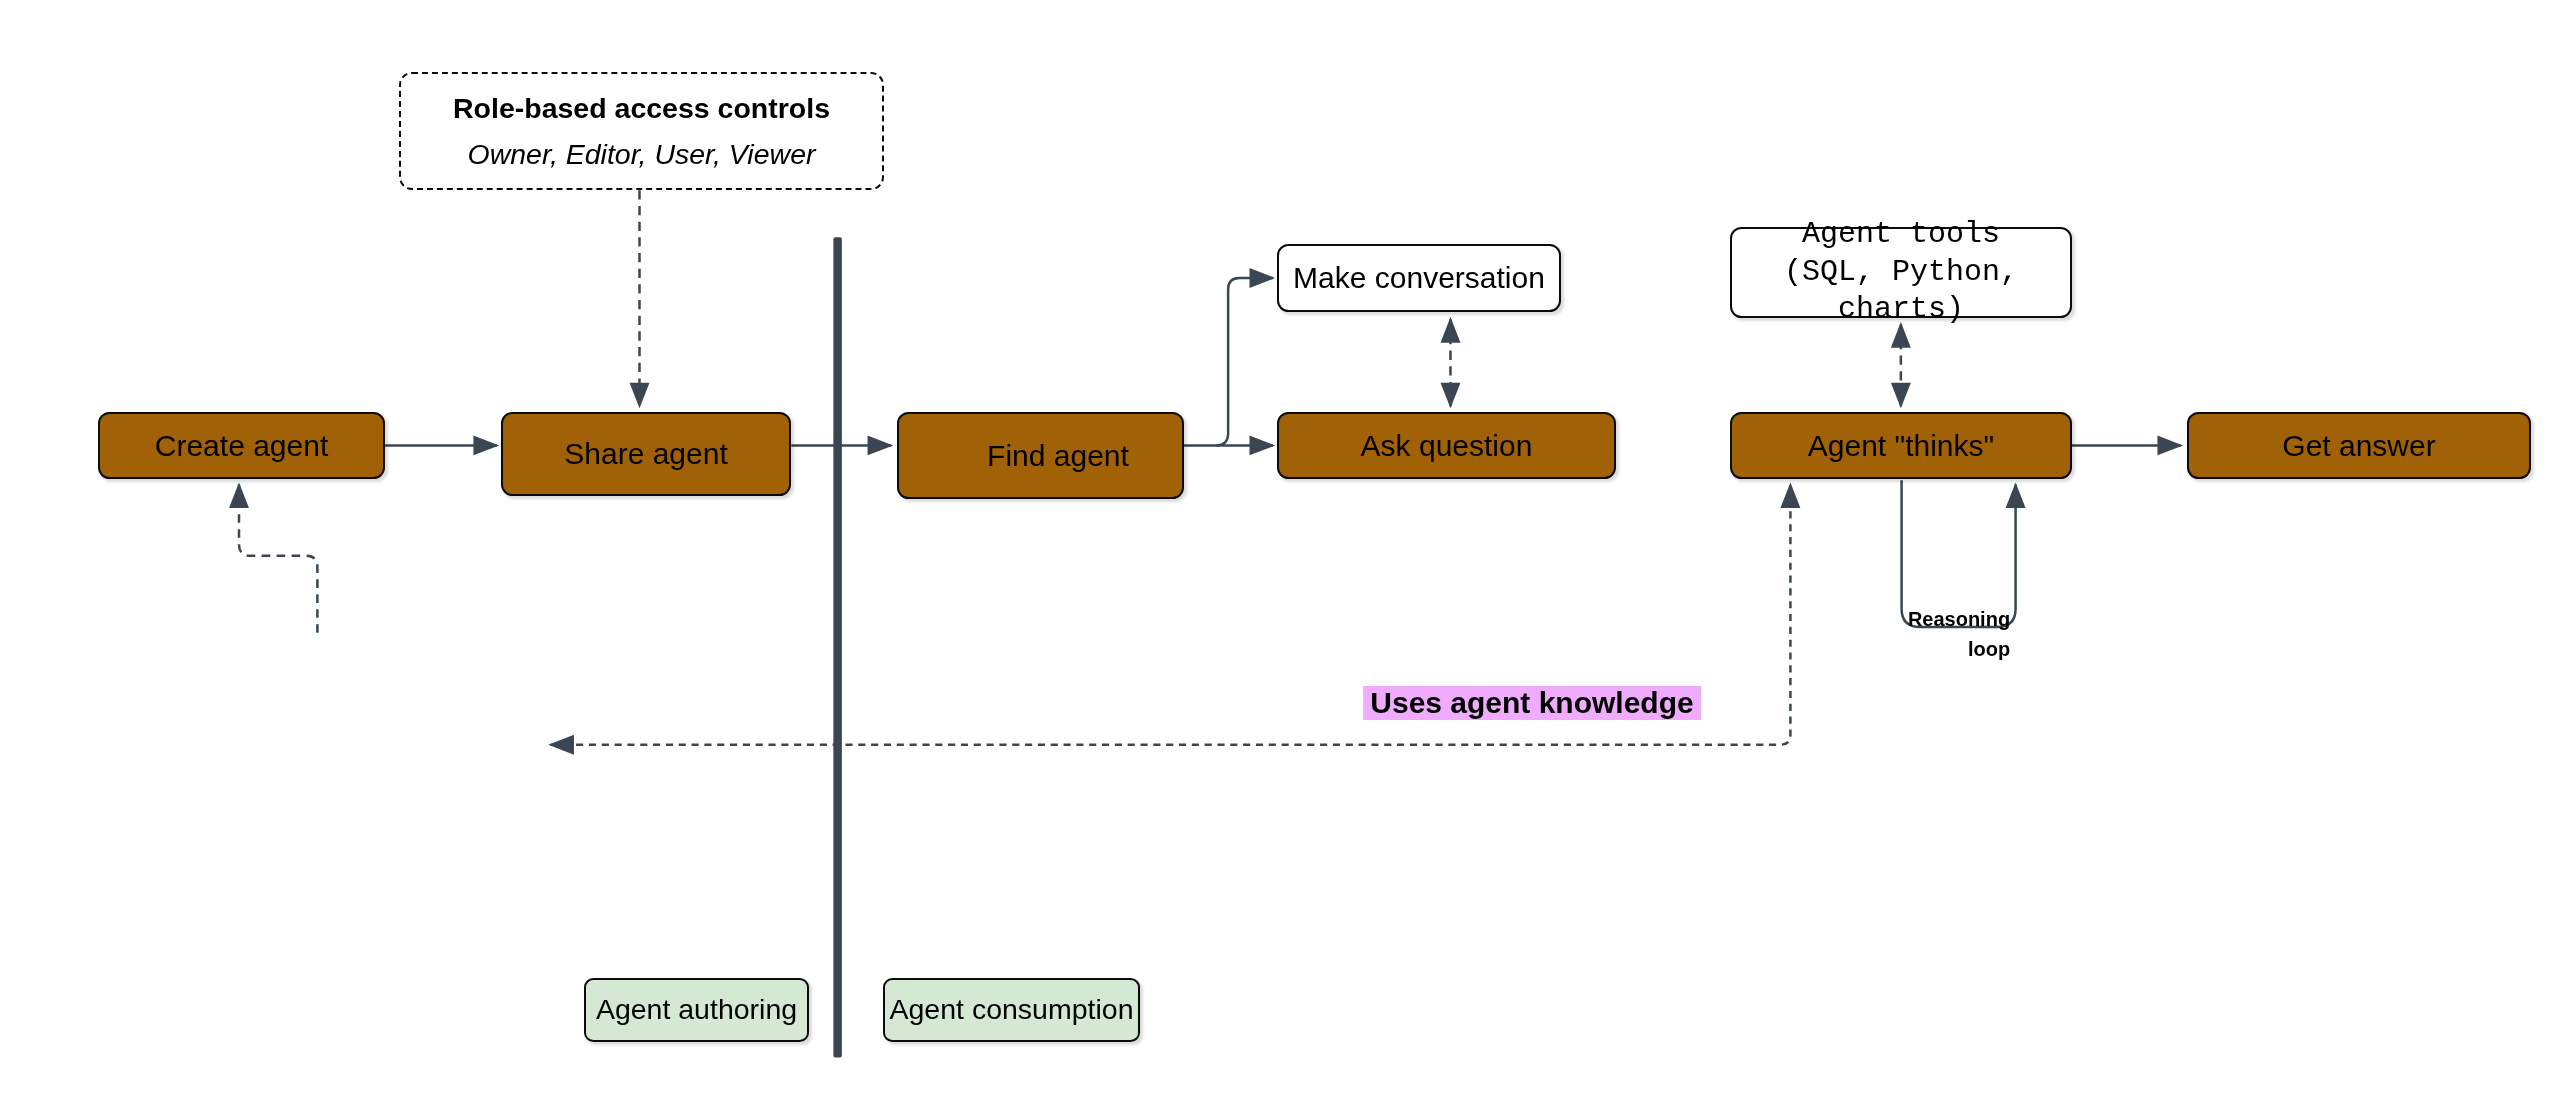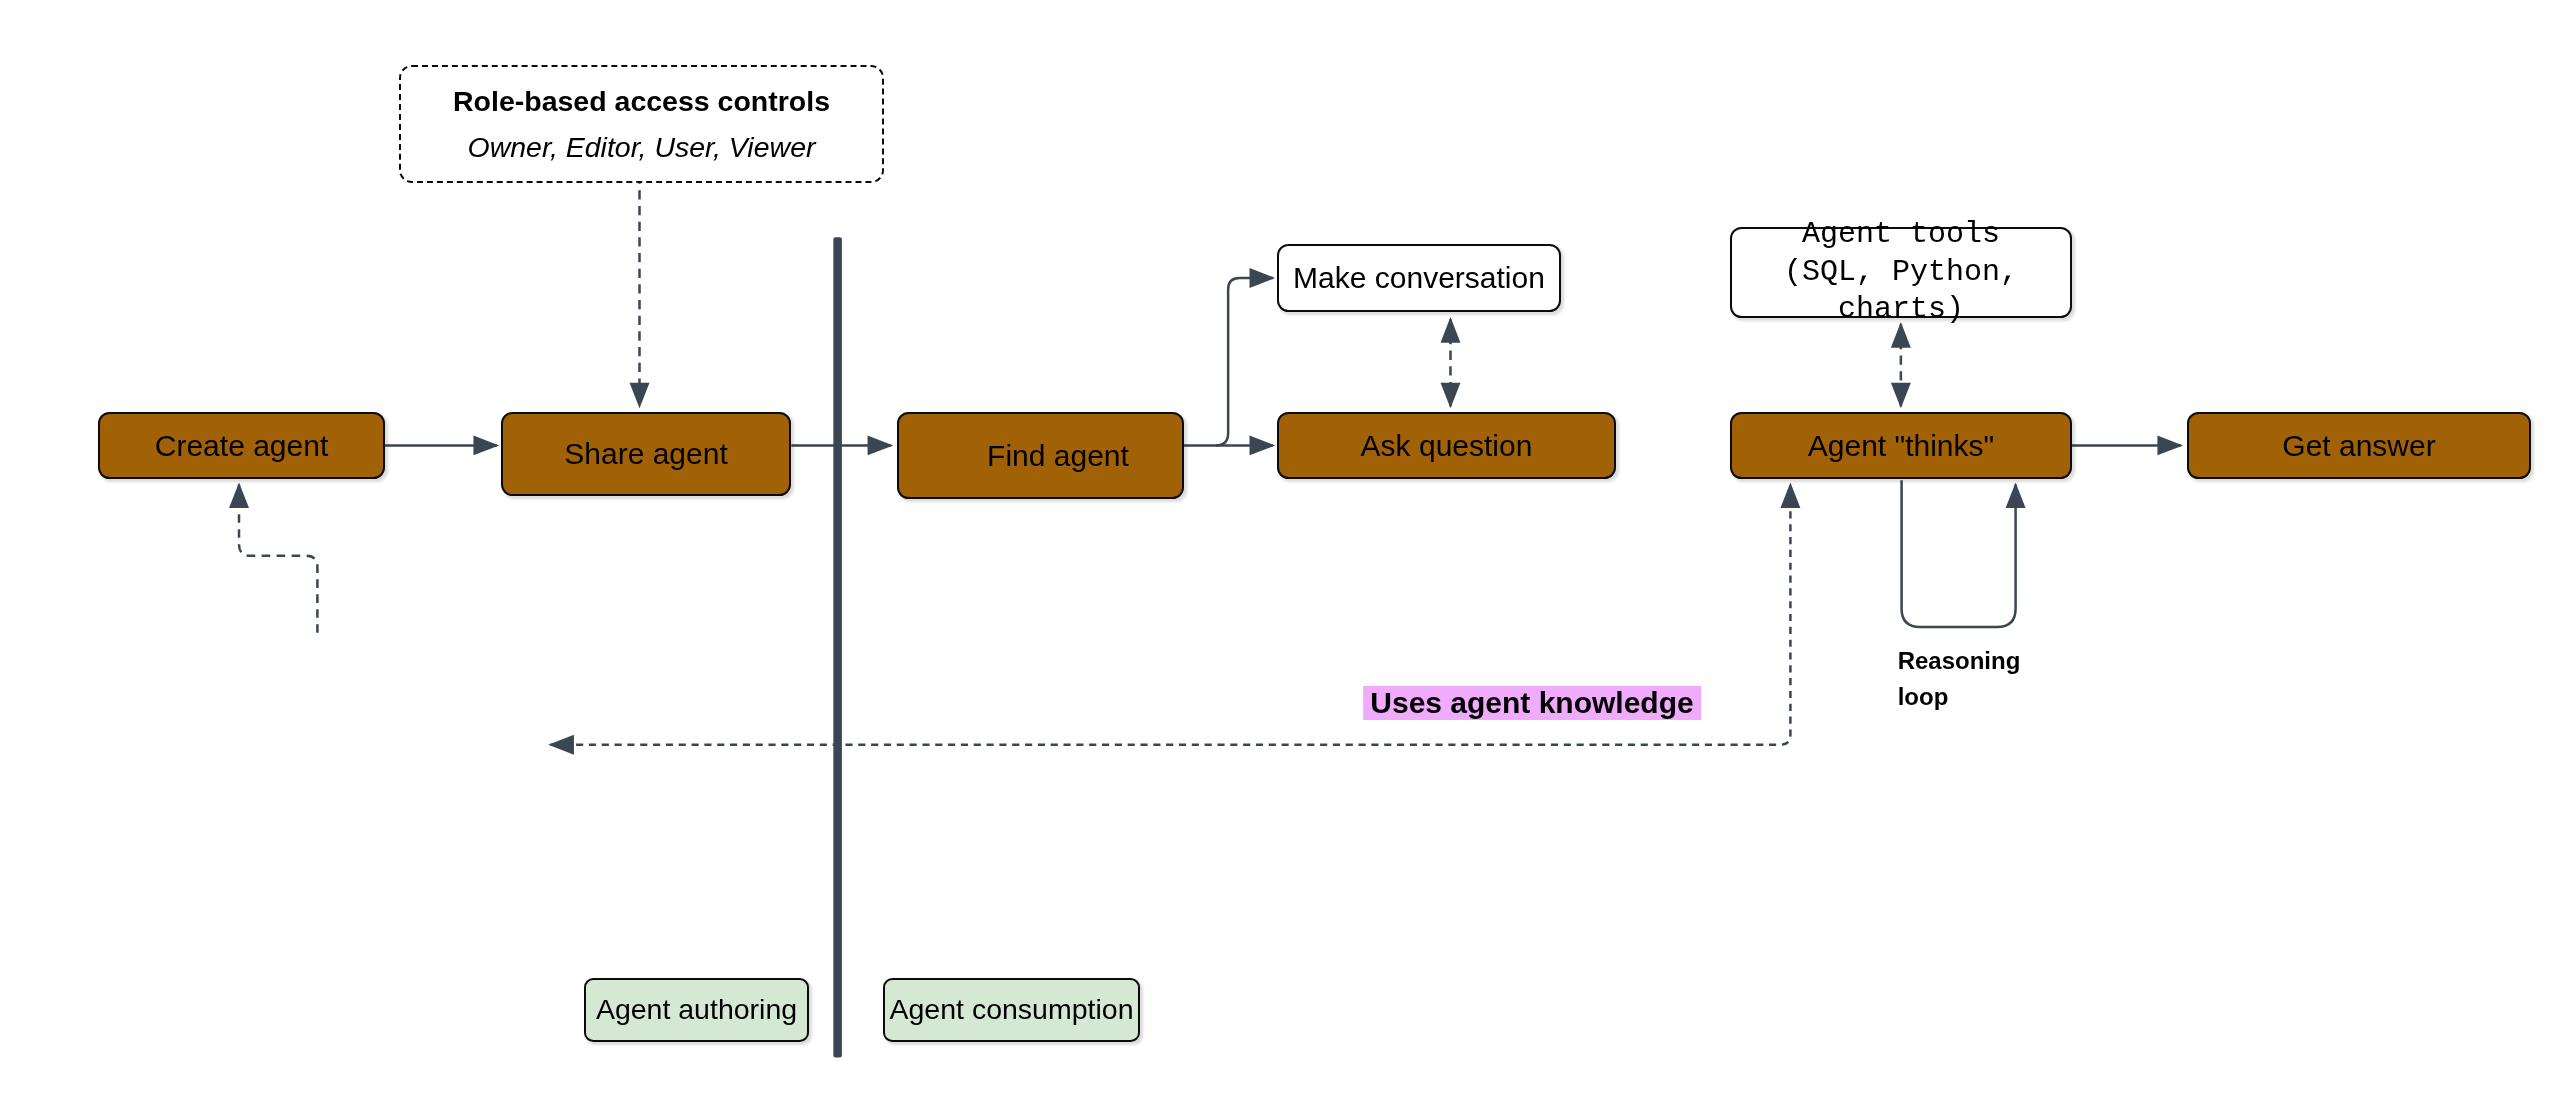--- a/index.html
+++ b/index.html
@@ -33,22 +33,22 @@
   .note-title{font-weight:bold;}
   .note-sub{font-style:italic;}
   .bullets{display:flex;flex-direction:column;gap:4.3px;}
   .bullet{font-style:italic;white-space:pre-line;line-height:1.25;}
   .float-label{position:absolute;z-index:2;font-weight:bold;color:#000;}
   .label-uses{
     left:1532px;top:703px;transform:translate(-50%,-50%);
     font-size:30px;background:#f0abfc;padding:0 7.1px;white-space:nowrap;
   }
   .label-reasoning{
-    left:1959px;top:643px;transform:translateX(-50%);
-    font-size:24px;text-align:left;white-space:pre-line;line-height:1.5;
+    left:1959px;top:604px;transform:translateX(-50%);
+    font-size:20px;text-align:right;white-space:pre-line;line-height:1.5;
   }
 </style>
 </head>
 <body>
 
 <div class="canvas">
 
   <svg class="layer-svg" width="2576" height="1106" viewBox="0 0 3614 1552">
     <defs>
       <marker id="arrowhead" orient="auto-start-reverse" markerUnits="userSpaceOnUse" markerWidth="44" markerHeight="34" refX="34" refY="15">
@@ -99,21 +99,21 @@
   </div>
 
   <div class="node" style="left:1730px;top:412px;width:342px;height:67px;">
     <span>Agent "thinks"</span>
   </div>
 
   <div class="node" style="left:2187px;top:412px;width:344px;height:67px;">
     <span>Get answer</span>
   </div>
 
-  <div class="note note--rbac" style="left:399px;top:65px;width:485px;height:118px;">
+  <div class="note note--rbac" style="left:399px;top:72px;width:485px;height:118px;">
     <div class="note-title">Role-based access controls</div>
     <div class="note-sub">Owner, Editor, User, Viewer</div>
   </div>
 
 
   <div class="float-label label-uses">Uses agent knowledge</div>
 
   <div class="float-label label-reasoning">Reasoning
 loop</div>
 

